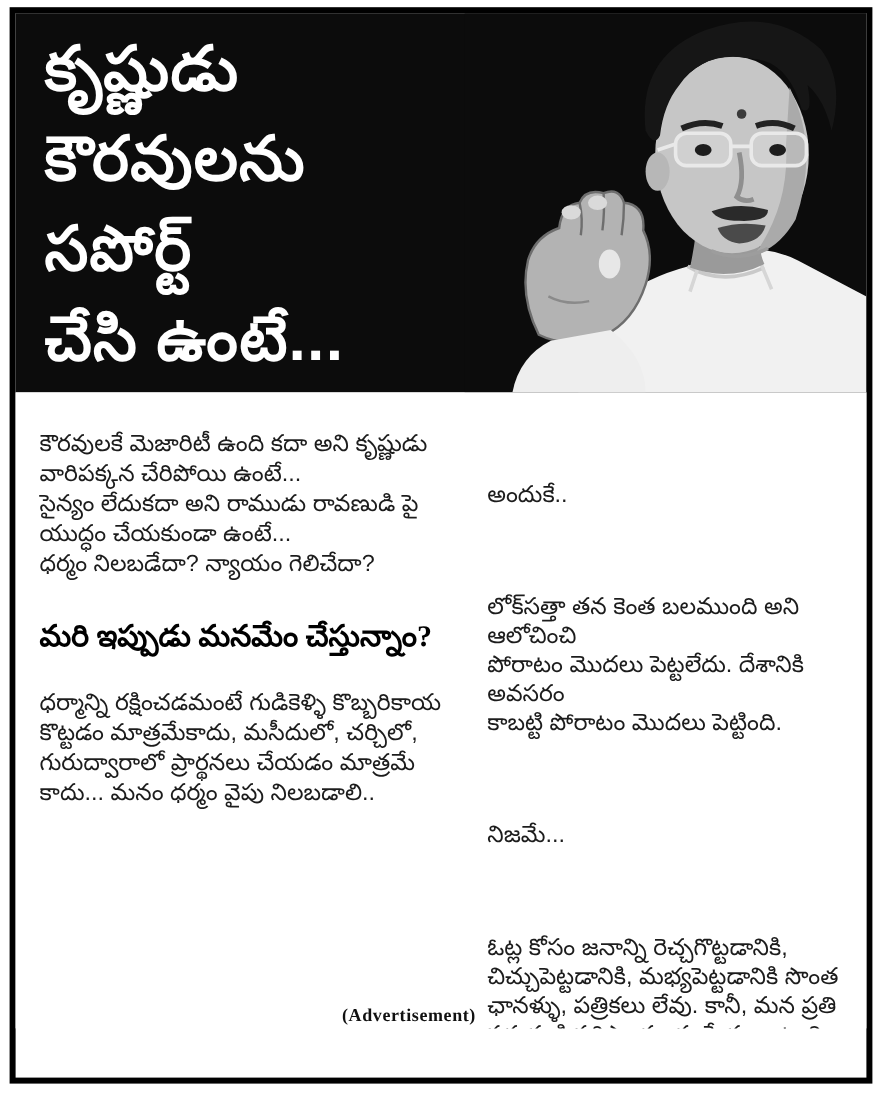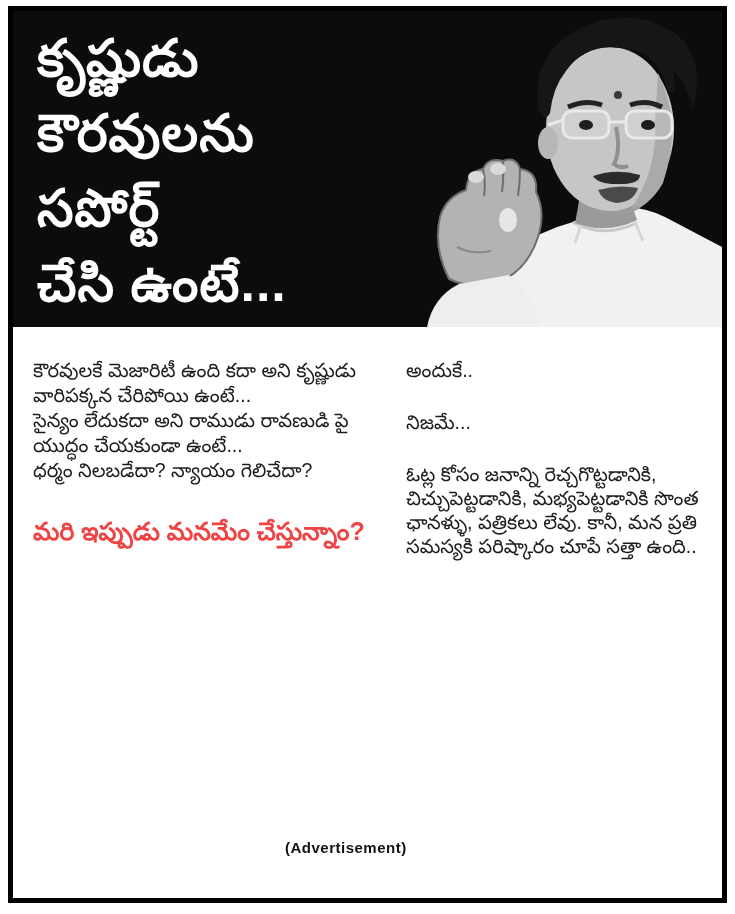--- a/index.html
+++ b/index.html
@@ -58,35 +58,37 @@
     overflow: hidden;
   }
   .col { white-space: pre-line; }
   .col-left  { width: 345px; margin-right: 28px; }
   .col-right { flex: 1; }
   .col p {
     margin: 0 0 11px 0;
     font-size: 19.5px;
     line-height: 25px;
   }
-  .col-right p { line-height: 24px; margin-bottom: 10px; }
+  .col-right p { line-height: 24px; margin-bottom: 10px; margin-top: 42px; }
   .col h2 {
     margin: 4px 0 10px 0;
     font-size: 25px;
     line-height: 30px;
     font-weight: bold;
-    color: #ef4444;
+    color: #000000;
+    font-family: Liberation Serif, serif;
   }
   .advertisement-label {
     position: absolute;
     left: 272px; bottom: 1px;
     font-size: 15px;
     font-weight: bold;
     color: #111111;
     letter-spacing: 0.5px;
+    font-family: Liberation Serif, serif;
   }
 </style>
 </head>
 <body>
 
 <div class="page">
   <div class="ad">
 
     <div class="ad-header">
       <div class="headline">కృష్ణుడు
@@ -146,25 +148,32 @@
 
     <div class="ad-body">
 
       <div class="col col-left">
         <p>కౌరవులకే మెజారిటీ ఉంది కదా అని కృష్ణుడు
 వారిపక్కన చేరిపోయి ఉంటే...
 సైన్యం లేదుకదా అని రాముడు రావణుడి పై
 యుద్ధం చేయకుండా ఉంటే...
 ధర్మం నిలబడేదా? న్యాయం గెలిచేదా?</p>
         <h2>మరి ఇప్పుడు మనమేం చేస్తున్నాం?</h2>
+        <p>ధర్మాన్ని రక్షించడమంటే గుడికెళ్ళి కొబ్బరికాయ
+కొట్టడం మాత్రమేకాదు, మసీదులో, చర్చిలో,
+గురుద్వారాలో ప్రార్థనలు చేయడం మాత్రమే
+కాదు... మనం ధర్మం వైపు నిలబడాలి..</p>
         
       </div>
 
       <div class="col col-right">
         <p>అందుకే..</p>
+        <p>లోక్‌సత్తా తన కెంత బలముంది అని ఆలోచించి
+పోరాటం మొదలు పెట్టలేదు. దేశానికి అవసరం
+కాబట్టి పోరాటం మొదలు పెట్టింది.</p>
         <p>నిజమే...</p>
         <p>ఓట్ల కోసం జనాన్ని రెచ్చగొట్టడానికి,
 చిచ్చుపెట్టడానికి, మభ్యపెట్టడానికి సొంత
 ఛానళ్ళు, పత్రికలు లేవు. కానీ, మన ప్రతి
 సమస్యకి పరిష్కారం చూపే సత్తా ఉంది..</p>
         
         
         
       </div>
 

